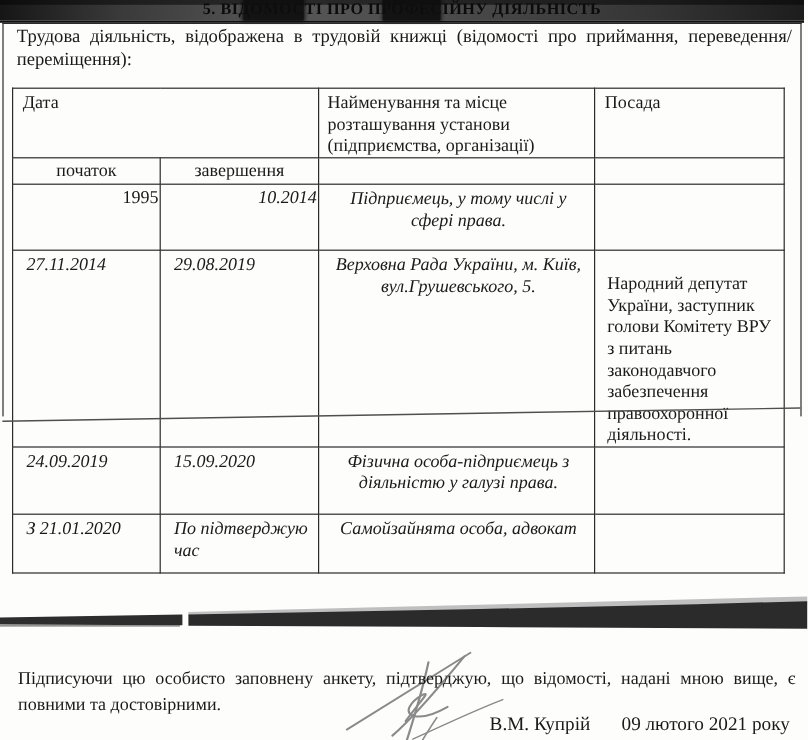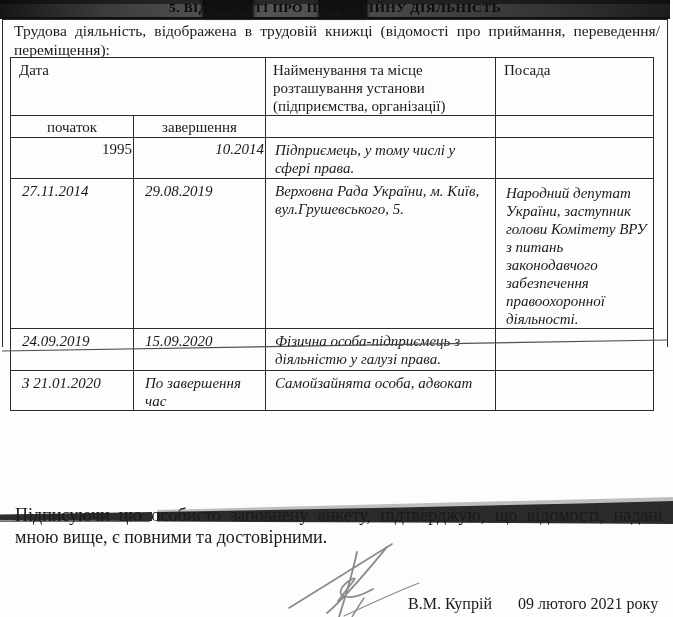--- a/index.html
+++ b/index.html
@@ -31,46 +31,46 @@
   .outer-box{
     position:absolute;left:2px;top:19px;width:664px;height:327px;
     border:1.5px solid #2b2b2b;border-bottom:none;
   }
   .intro{
     position:absolute;left:14px;top:21px;width:646px;
     font-size:15.5px;line-height:19px;text-align:justify;text-align-last:left;
   }
   
   table.work{
-    position:absolute;left:10px;top:57px;width:643px;
+    position:absolute;left:10px;top:73px;width:643px;
     border-collapse:collapse;table-layout:fixed;
   }
   table.work td{
     border:1.5px solid #2b2b2b;vertical-align:top;
     font-size:15px;line-height:18px;overflow:hidden;
   }
   td.c-head{padding:3px 6px 0 8px;}
   td.c-name-head{font-size:14px;line-height:17px;padding:3px 24px 0 7px;}
   tr.h-head td{height:50px;}
   tr.h-sub td{height:21px;text-align:center;vertical-align:middle;padding:0;}
   tr.r0 td{height:35px;}
   tr.r1 td{height:105px;}
   tr.r2 td{height:36px;}
   tr.r3 td{height:29px;}
   td.date-c{text-align:right;padding-top:2px;}
   td.date-l{font-style:italic;padding:3px 4px 0 11px;}
   td.italic{font-style:italic;}
-  td.c-name{font-style:italic;padding:3px 6px 0 9px;line-height:20px;}
-  td.c-pos{font-style:italic;font-size:11.5px;line-height:16.5px;padding:5px 6px 0 10px;}
+  td.c-name{font-style:italic;padding:3px 6px 0 9px;line-height:20px;text-align:center;}
+  td.c-pos{font-size:11.5px;line-height:16.5px;padding:19px 6px 0 10px;}
   
   svg.artifacts{position:absolute;left:0;top:0;width:673px;height:617px;pointer-events:none;}
   
   .declaration{
-    position:absolute;left:15px;top:504px;width:648px;
-    font-size:18px;line-height:22px;text-align:justify;text-align-last:left;
+    position:absolute;left:15px;top:555px;width:648px;
+    font-size:15px;line-height:22px;text-align:justify;text-align-last:left;
   }
   .sign-line{
     position:absolute;left:408px;top:595px;white-space:nowrap;font-size:16px;
   }
   .sign-line .sig-date{margin-left:26px;}
 </style>
 </head>
 <body>
 
 <div class="section-band">
@@ -115,21 +115,21 @@
       <td class="c-pos">Народний депутат України, заступник голови Комітету ВРУ з питань законодавчого забезпечення правоохоронної діяльності.</td>
     </tr>
     <tr class="r2">
       <td class="date-l">24.09.2019</td>
       <td class="date-l">15.09.2020</td>
       <td class="c-name">Фізична особа-підприємець з діяльністю у галузі права.</td>
       <td class="c-pos"></td>
     </tr>
     <tr class="r3">
       <td class="date-l">З 21.01.2020</td>
-      <td class="date-l">По завершення час</td>
+      <td class="date-l">По підтверджую час</td>
       <td class="c-name">Самойзайнята особа, адвокат</td>
       <td class="c-pos"></td>
     </tr>
   </tbody>
 </table>
 
 <svg class="artifacts" viewBox="0 0 673 617" xmlns="http://www.w3.org/2000/svg">
 
   <line x1="2" y1="351" x2="667" y2="340" stroke="#4f4f4f" stroke-width="1.2"></line>
 

